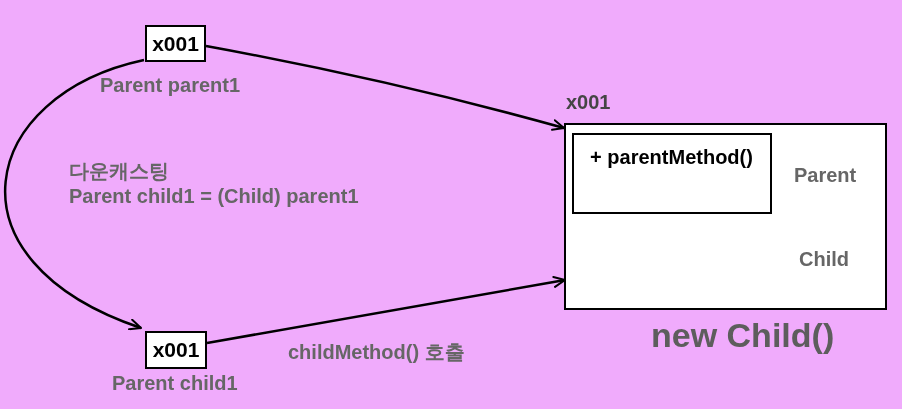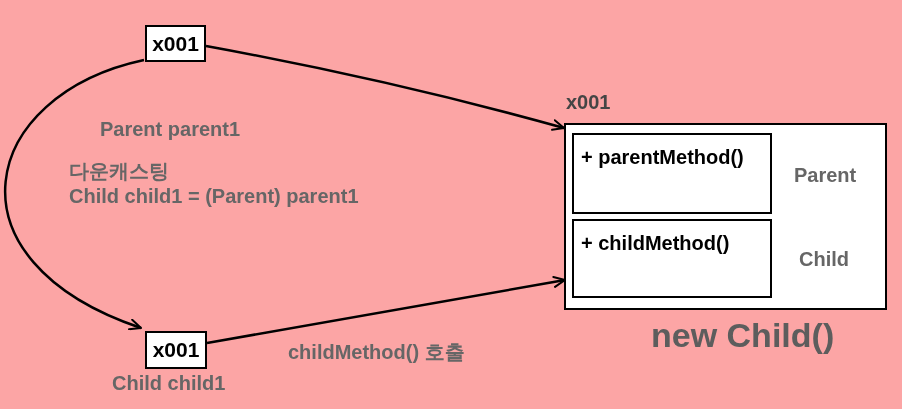--- a/index.html
+++ b/index.html
@@ -1,20 +1,20 @@
 <!DOCTYPE html>
 <html><head>
 <meta charset="utf-8">
 <style>
   html, body { margin: 0; padding: 0; background: #ffffff; }
   .canvas {
     position: relative;
     width: 902px;
     height: 409px;
-    background: #fca5a5;
+    background: #f0abfc;
     font-family: "Liberation Sans", sans-serif;
     font-weight: bold;
     overflow: hidden;
   }
   .arrows-layer {
     position: absolute;
     left: 0; top: 0;
     width: 902px; height: 409px;
   }
   .arrow-path {
@@ -62,20 +62,21 @@
     background: #ffffff;
     left: 572px;
     width: 200px;
     color: #000000;
     font-size: 20px;
   }
   .method-box span {
     display: block;
     padding: 11px 8px 0 7px;
     white-space: nowrap;
+    text-align: center;
   }
   .method-box-parent { top: 133px; height: 81px; }
   .method-box-child  { top: 219px; height: 79px; }
   .class-lbl-parent  { left: 794px; top: 163px; }
   .class-lbl-child   { left: 799px; top: 247px; }
   .footer-lbl {
     position: absolute;
     left: 651px; top: 316px;
     color: #5d5d5d;
     font-size: 34px;
@@ -94,43 +95,40 @@
       </marker>
     </defs>
     <path class="arrow-path" d="M 206 46 Q 392 80 564 128" marker-end="url(#arrowhead)"></path>
     <path class="arrow-path" d="M 144 60 C -20 95 -60 260 141 328" marker-end="url(#arrowhead)"></path>
     <path class="arrow-path" d="M 207 343 L 565 280" marker-end="url(#arrowhead)"></path>
   </svg>
 
   <div class="addr-box" style="left:145px; top:25px; width:61px; height:37px;">
     <span>x001</span>
   </div>
-  <div class="lbl" style="left:100px; top:73px;margin-top:44px;">Parent parent1</div>
+  <div class="lbl" style="left:100px; top:73px;">Parent parent1</div>
 
   <div class="lbl" style="left:69px; top:159px;">
     <div>다운캐스팅</div>
-    <div>Child child1 = (Parent) parent1</div>
+    <div>Parent child1 = (Child) parent1</div>
   </div>
 
   <div class="addr-box" style="left:145px; top:331px; width:62px; height:38px;">
     <span>x001</span>
   </div>
-  <div class="lbl" style="left:112px; top:371px;">Child child1</div>
+  <div class="lbl" style="left:112px; top:371px;">Parent child1</div>
 
   <div class="lbl" style="left:288px; top:340px;text-align:center;">childMethod() 호출</div>
 
   <div class="addr-lbl" style="left:566px; top:91px;">x001</div>
 
   <div class="outer-box"></div>
 
   <div class="method-box method-box-parent">
     <span>+ parentMethod()</span>
   </div>
-  <div class="method-box method-box-child">
-    <span>+ childMethod()</span>
-  </div>
 
   <div class="lbl class-lbl-parent">Parent</div>
   <div class="lbl class-lbl-child">Child</div>
 
   <div class="footer-lbl">new Child()</div>
 
 </div>
 
 </body></html>

